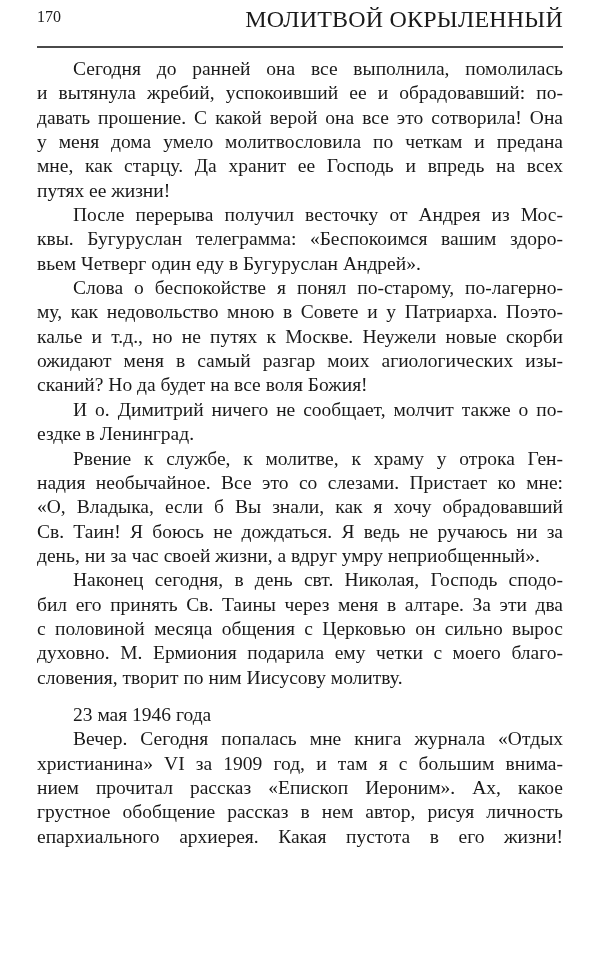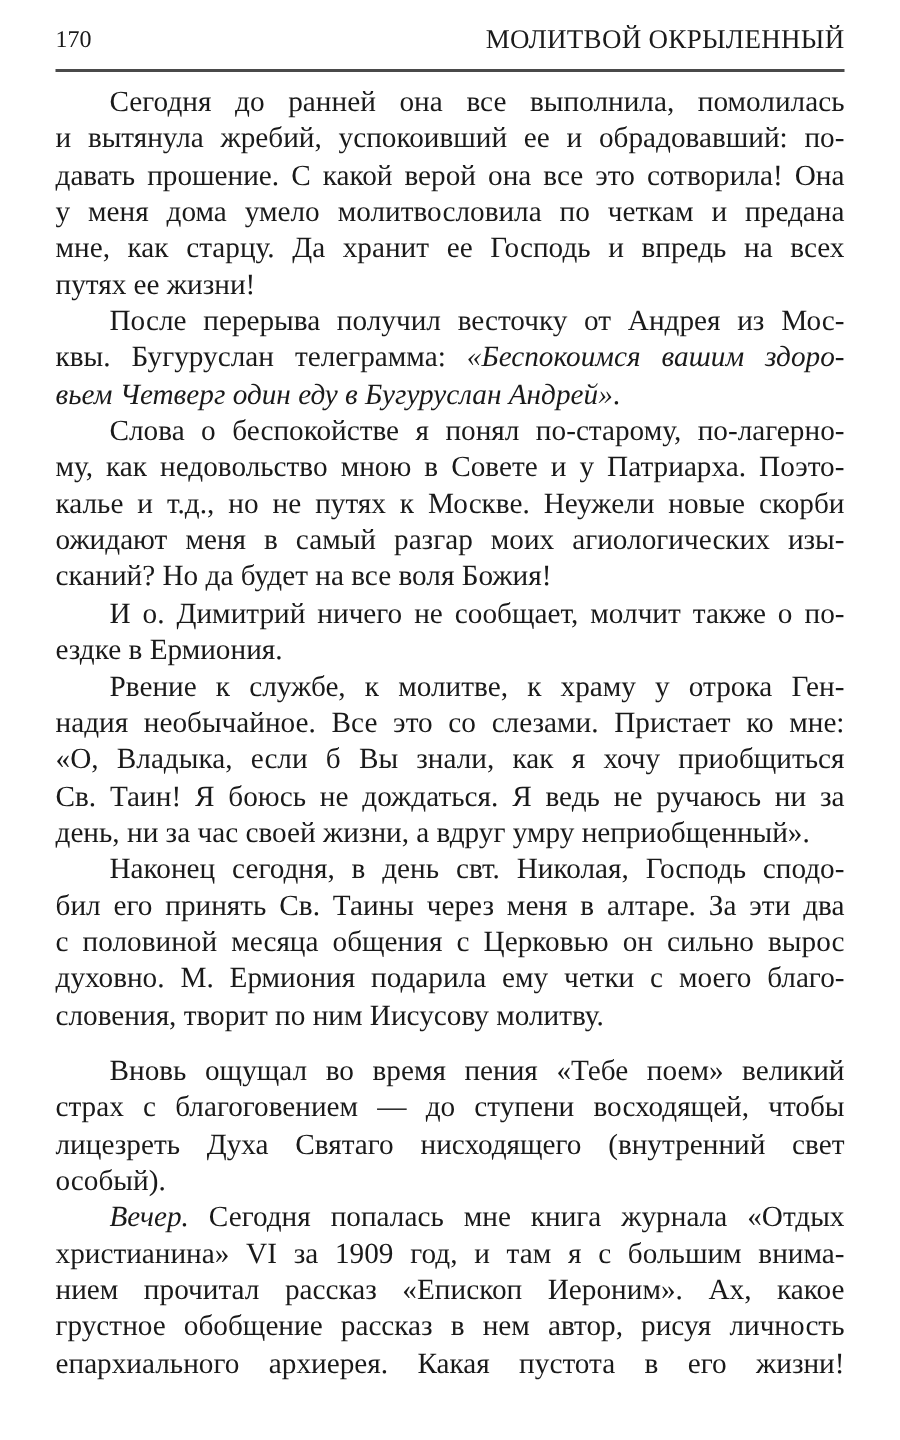--- a/index.html
+++ b/index.html
@@ -1,30 +1,30 @@
 <!DOCTYPE html>
 <html><head>
 <meta charset="utf-8">
 <style>
   html, body { margin: 0; padding: 0; background: #ffffff; }
   body { width: 600px; height: 960px; position: relative; overflow: hidden;
          font-family: "Liberation Serif", "DejaVu Serif", serif; color: #1a1a1a; }
   .page { position: absolute; left: 37px; top: 0; width: 526px; }
-  .header { position: absolute; left: 0; top: 14px; width: 526px; height: 28px; }
+  .header { position: absolute; left: 0; top: 4px; width: 526px; height: 28px; }
   .page-number { position: absolute; left: 0; top: 4px; font-size: 16px; }
-  .running-title { position: absolute; right: 0; top: 2px; font-size: 18px; letter-spacing: 0.2px; }
+  .running-title { position: absolute; right: 0; top: 2px; font-size: 24px; letter-spacing: 0.2px; }
   .header-rule { position: absolute; left: 0; top: 46px; width: 526px; height: 2px; background: #4a4a4a; }
   .body { position: absolute; left: 0; top: 57px; width: 526px; font-size: 19.5px; }
   .line { display: block; height: 24.35px; line-height: 24.35px; white-space: nowrap;
           text-align: justify; text-align-last: justify; overflow: visible; }
   .line.last { text-align-last: left; }
   .line.indent { padding-left: 36px; }
   .gap { display: block; height: 13px; }
   .date { padding-left: 36px; text-align-last: left; }
-  .ital { font-style: italic; }
+  .ital { }
 </style>
 </head>
 <body>
 
 <div class="page">
   <div class="header">
     <span class="page-number">170</span>
     <span class="running-title">МОЛИТВОЙ ОКРЫЛЕННЫЙ</span>
   </div>
   <div class="header-rule"></div>
@@ -49,48 +49,43 @@
     <div>
       <span class="line indent">Слова о беспокойстве я понял по-старому, по-лагерно-</span>
       <span class="line">му, как недовольство мною в Совете и у Патриарха. Поэто-</span>
       <span class="line">калье и т.д., но не путях к Москве. Неужели новые скорби</span>
       <span class="line">ожидают меня в самый разгар моих агиологических изы-</span>
       <span class="line last">сканий? Но да будет на все воля Божия!</span>
     </div>
 
     <div>
       <span class="line indent">И о. Димитрий ничего не сообщает, молчит также о по-</span>
-      <span class="line last">ездке в Ермиония.</span>
+      <span class="line last">ездке в Ленинград.</span>
     </div>
 
     <div>
       <span class="line indent">Рвение к службе, к молитве, к храму у отрока Ген-</span>
       <span class="line">надия необычайное. Все это со слезами. Пристает ко мне:</span>
-      <span class="line">«О, Владыка, если б Вы знали, как я хочу приобщиться</span>
+      <span class="line">«О, Владыка, если б Вы знали, как я хочу обрадовавший</span>
       <span class="line">Св. Таин! Я боюсь не дождаться. Я ведь не ручаюсь ни за</span>
       <span class="line last">день, ни за час своей жизни, а вдруг умру неприобщенный».</span>
     </div>
 
     <div>
       <span class="line indent">Наконец сегодня, в день свт. Николая, Господь сподо-</span>
       <span class="line">бил его принять Св. Таины через меня в алтаре. За эти два</span>
       <span class="line">с половиной месяца общения с Церковью он сильно вырос</span>
       <span class="line">духовно. М. Ермиония подарила ему четки с моего благо-</span>
       <span class="line last">словения, творит по ним Иисусову молитву.</span>
     </div>
 
     <span class="gap"></span>
 
+    <span class="line date">23 мая 1946 года</span>
 
-    <div>
-      <span class="line indent">Вновь ощущал во время пения «Тебе поем» великий</span>
-      <span class="line">страх с благоговением — до ступени восходящей, чтобы</span>
-      <span class="line">лицезреть Духа Святаго нисходящего (внутренний свет</span>
-      <span class="line last">особый).</span>
-    </div>
 
     <div>
       <span class="line indent"><span class="ital">Вечер.</span><span> Сегодня попалась мне книга журнала «Отдых</span></span>
       <span class="line">христианина» VI за 1909 год, и там я с большим внима-</span>
       <span class="line">нием прочитал рассказ «Епископ Иероним». Ах, какое</span>
       <span class="line">грустное обобщение рассказ в нем автор, рисуя личность</span>
       <span class="line">епархиального архиерея. Какая пустота в его жизни!</span>
 
     </div>
   </div>

